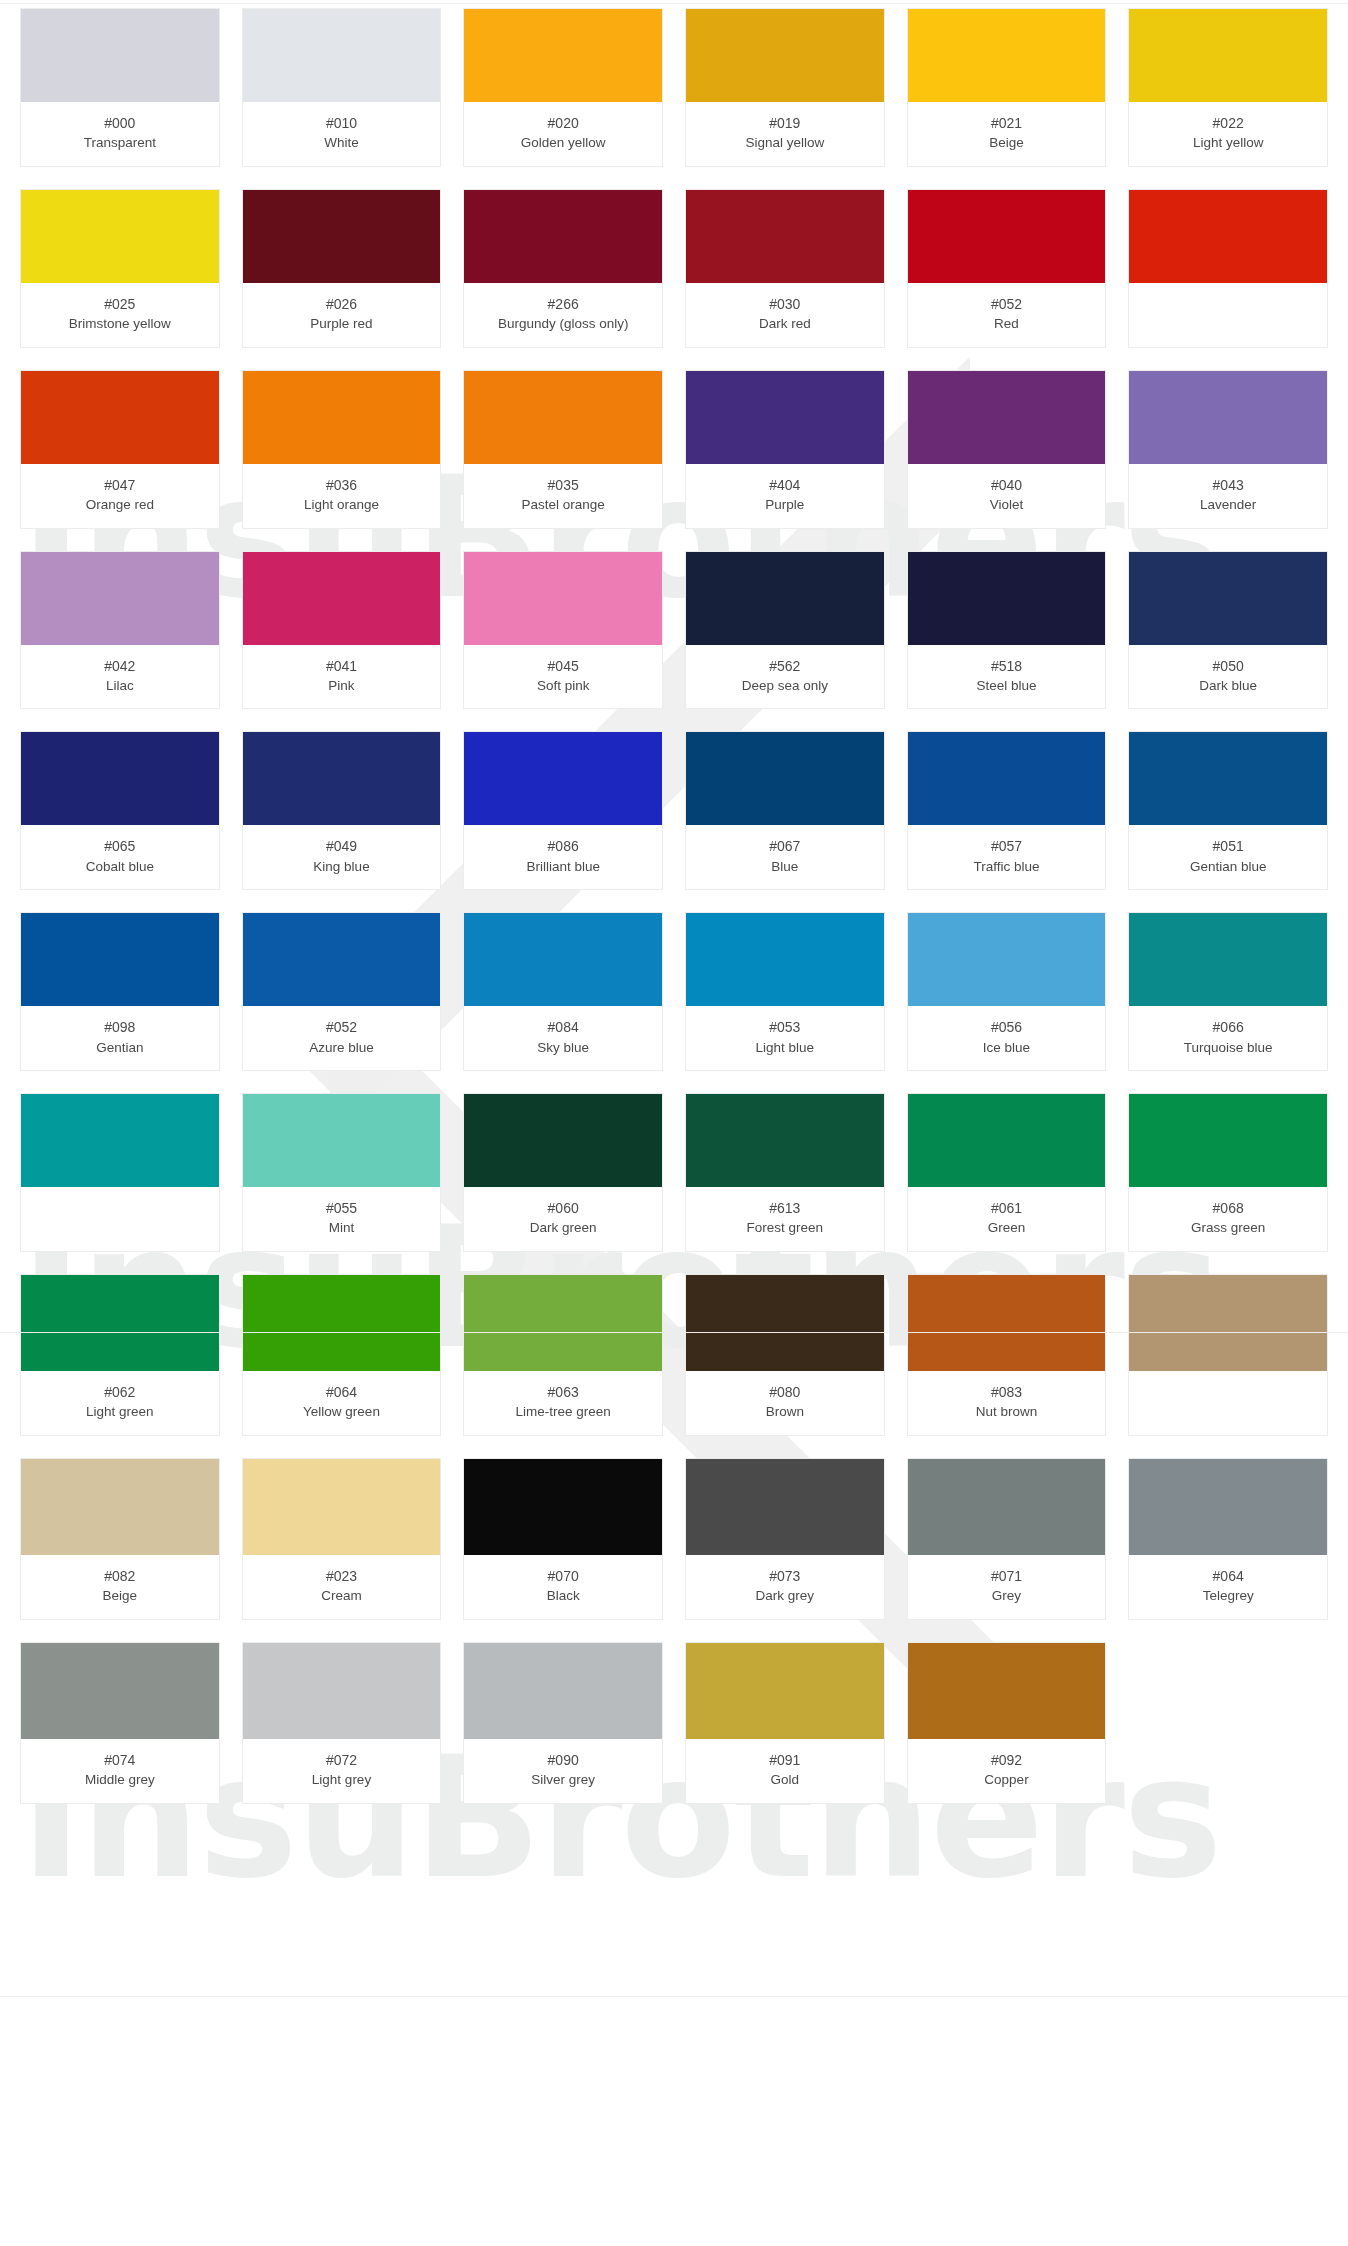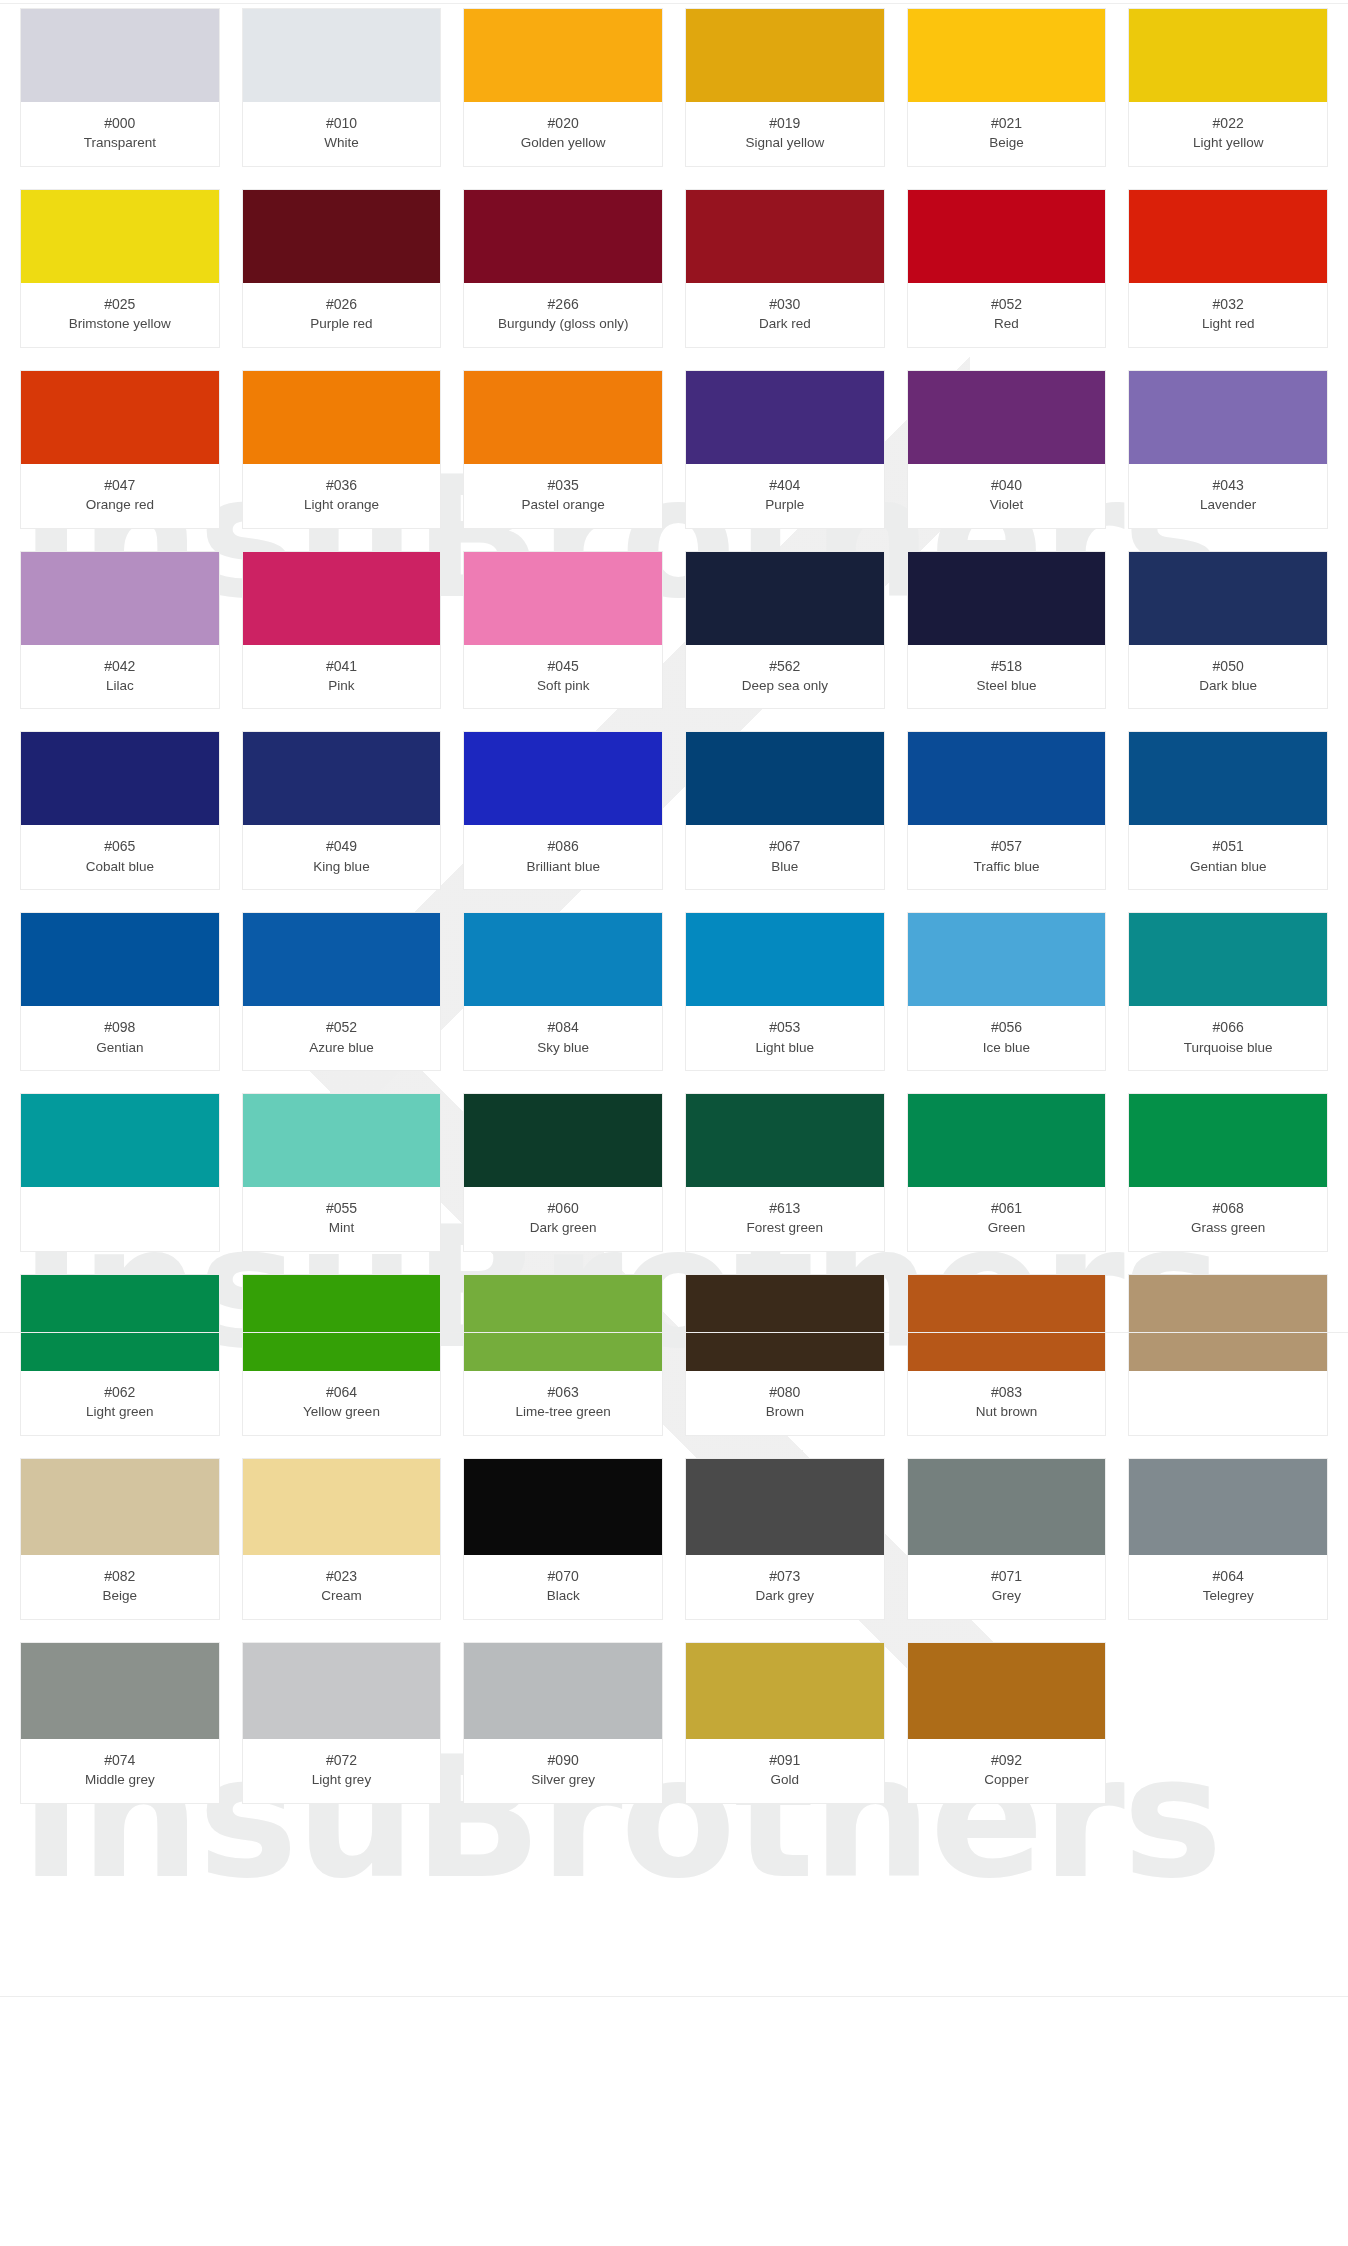--- a/index.html
+++ b/index.html
@@ -209,24 +209,20 @@
     </div>
     <div class="swatch-card">
       <div class="swatch-chip" style="background: rgb(192, 4, 24);"></div>
       <div class="swatch-meta">
         <span class="swatch-code">#052</span>
         <span class="swatch-name">Red</span>
       </div>
     </div>
     <div class="swatch-card">
       <div class="swatch-chip" style="background: rgb(218, 32, 9);"></div>
-      <div class="swatch-meta">
-        <span class="swatch-code">#032</span>
-        <span class="swatch-name">Light red</span>
-      </div>
     </div>
     <div class="swatch-card">
       <div class="swatch-chip" style="background: rgb(215, 56, 8);"></div>
       <div class="swatch-meta">
         <span class="swatch-code">#047</span>
         <span class="swatch-name">Orange red</span>
       </div>
     </div>
     <div class="swatch-card">
       <div class="swatch-chip" style="background: rgb(240, 125, 5);"></div>

